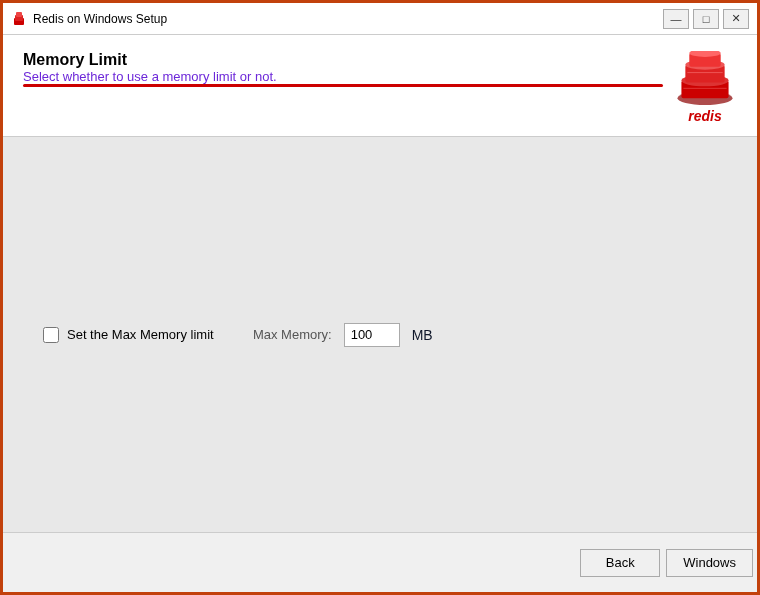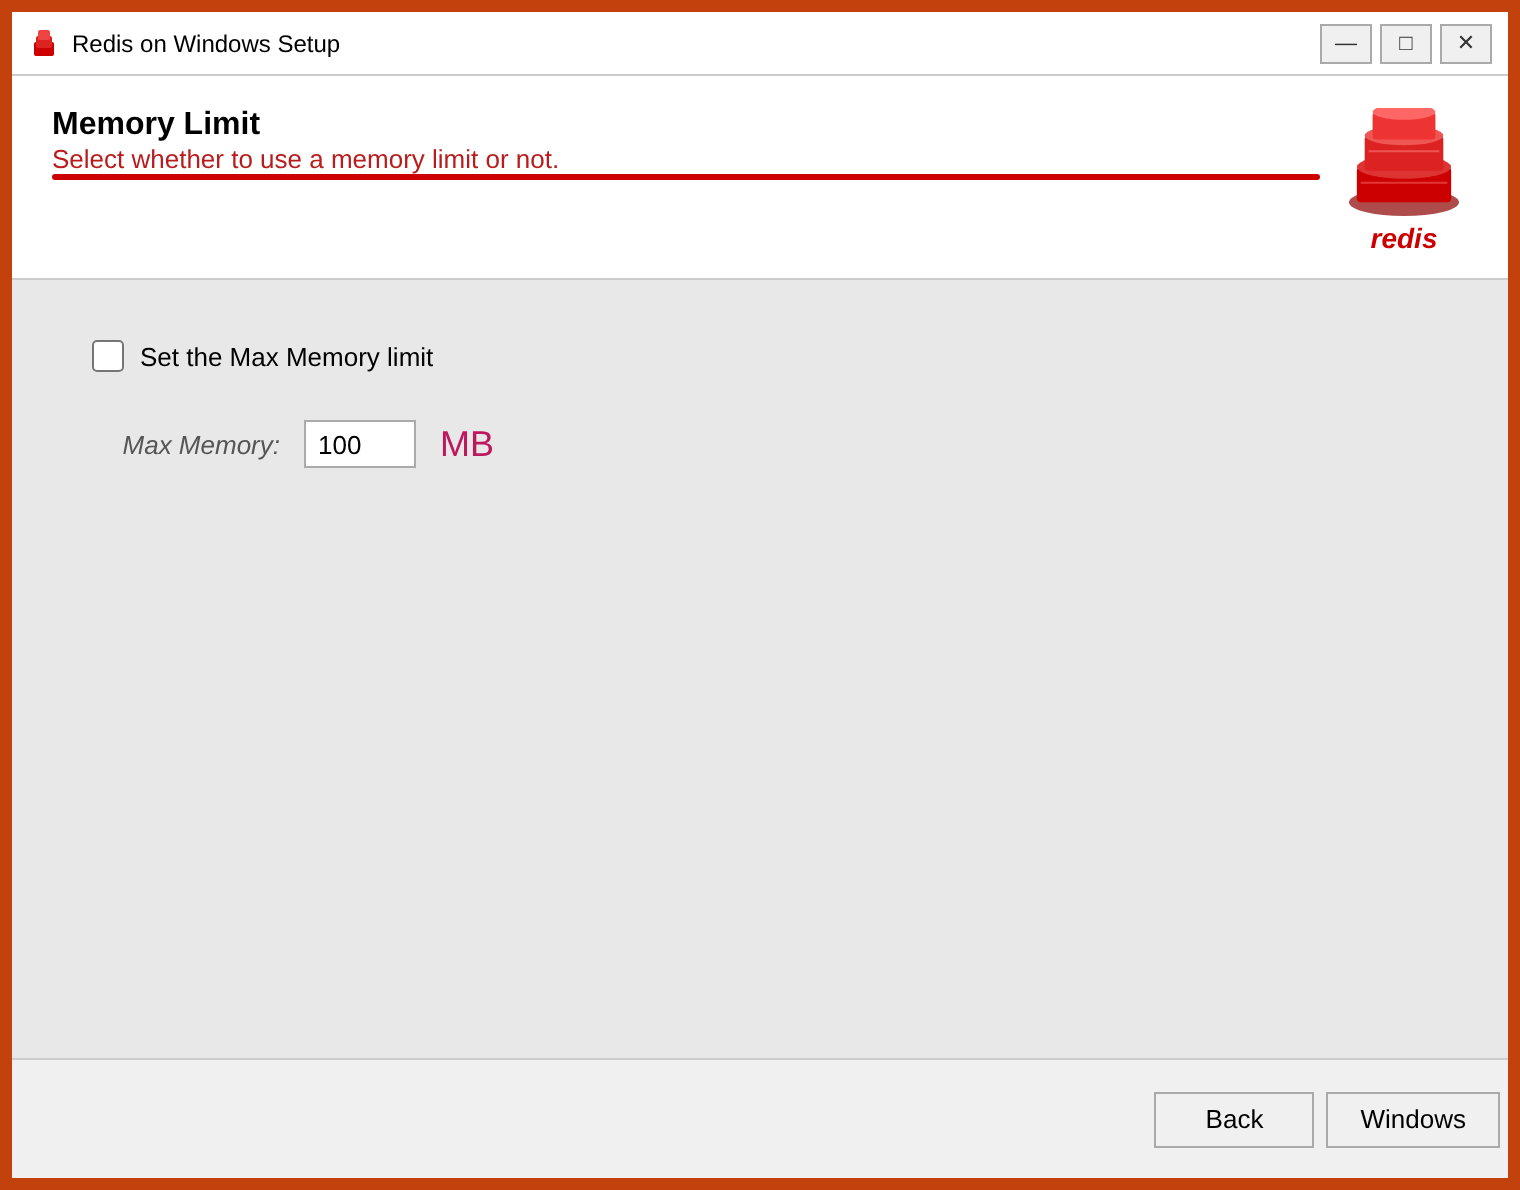--- a/index.html
+++ b/index.html
@@ -13,21 +13,21 @@
       color: #000;
       display: flex;
       align-items: center;
       justify-content: center;
     }
 
     .window {
       width: 760px;
       height: 595px;
       background: #f0f0f0;
-      border: 6px solid #c2410c;
+      border: 3px solid #c2410c;
       display: flex;
       flex-direction: column;
       box-shadow: 2px 2px 8px rgba(0,0,0,0.3);
     }
 
     
     .title-bar {
       background: #fff;
       display: flex;
       align-items: center;
@@ -86,21 +86,21 @@
 
     .header-title {
       font-size: 16px;
       font-weight: bold;
       color: #000;
       margin-bottom: 0;
     }
 
     .header-subtitle {
       font-size: 13px;
-      color: #b91c1c;
+      color: #6d28d9;
       position: relative;
     }
 
     .header-subtitle::after {
       content: '';
       position: absolute;
       bottom: -3px;
       left: 0;
       right: -10px;
       height: 3px;
@@ -130,21 +130,21 @@
       font-weight: bold;
       margin-top: 2px;
     }
 
     
     .content {
       flex: 1;
       background: #e8e8e8;
       padding: 30px 40px;
       display: flex;
-      flex-direction: column;
+      flex-direction: row;
       gap: 24px;
     }
 
     .checkbox-row {
       display: flex;
       align-items: center;
       gap: 8px;
     }
 
     .checkbox-input {
@@ -164,37 +164,36 @@
       align-items: center;
       gap: 12px;
       padding-left: 4px;
     }
 
     .memory-label {
       font-size: 13px;
       color: #555;
       width: 90px;
       text-align: right;
-      font-style: italic;
     }
 
     .memory-input {
       width: 56px;
       height: 24px;
       border: 1px solid #aaa;
       background: #fff;
       padding: 2px 6px;
       font-size: 13px;
       color: #000;
       outline: none;
     }
 
     .memory-unit {
-      font-size: 18px;
-      color: #be185d;
+      font-size: 14px;
+      color: #0f172a;
       text-align: right;
     }
 
     
     .footer {
       background: #f0f0f0;
       border-top: 1px solid #ccc;
       padding: 12px 4px;
       display: flex;
       justify-content: flex-end;

